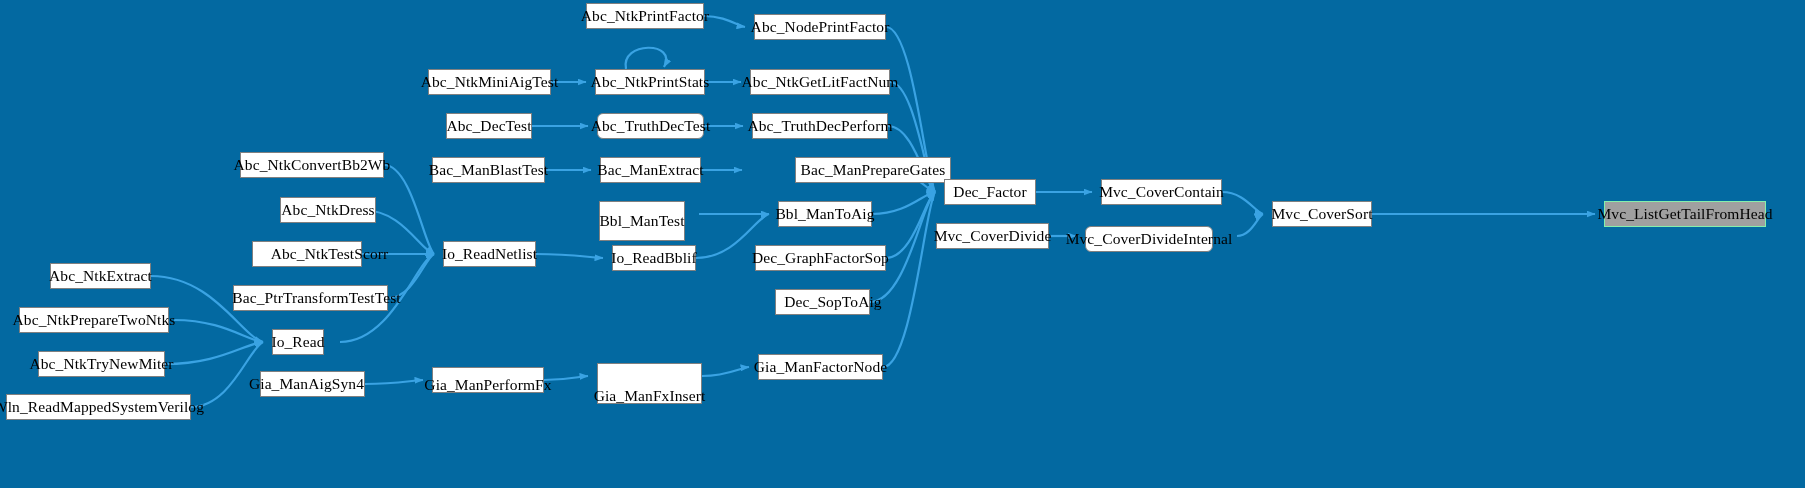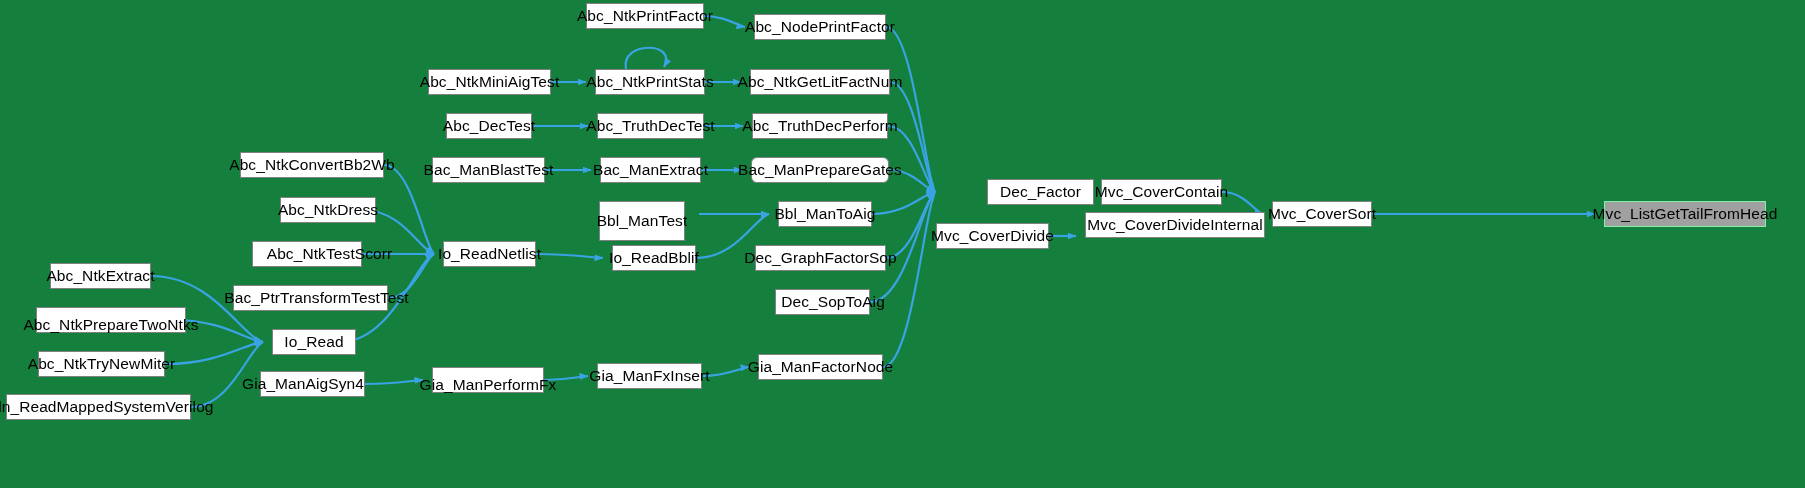--- a/index.html
+++ b/index.html
@@ -5,23 +5,23 @@
 <style>
   html, body {
     margin: 0;
     padding: 0;
     background: #000000;
   }
   #graph {
     position: relative;
     width: 1805px;
     height: 488px;
-    background: #15803d;
+    background: #0369a1;
     overflow: hidden;
-    font-family: Liberation Sans, sans-serif;
+    font-family: Liberation Serif, serif;
   }
   #edge-layer {
     position: absolute;
     left: 0;
     top: 0;
     width: 1805px;
     height: 488px;
     pointer-events: none;
   }
   .node {
@@ -102,39 +102,39 @@
     </div>
     <div class="node" style="left: 595px; top: 69px; width: 110px; height: 26px;">
       <span>Abc_NtkPrintStats</span>
     </div>
     <div class="node" style="left: 750px; top: 69px; width: 140px; height: 26px;">
       <span>Abc_NtkGetLitFactNum</span>
     </div>
     <div class="node" style="left: 446px; top: 113px; width: 86px; height: 26px;">
       <span>Abc_DecTest</span>
     </div>
-    <div class="node" style="left: 597px; top: 113px; width: 107px; height: 26px;">
+    <div class="node" style="left: 597px; top: 113px; width: 107px; height: 26px; border-radius: 6px;">
       <span>Abc_TruthDecTest</span>
     </div>
     <div class="node" style="left: 752px; top: 113px; width: 136px; height: 26px;">
       <span>Abc_TruthDecPerform</span>
     </div>
     <div class="node" style="left: 240px; top: 152px; width: 144px; height: 26px;">
       <span>Abc_NtkConvertBb2Wb</span>
     </div>
     <div class="node" style="left: 432px; top: 157px; width: 113px; height: 26px;">
       <span>Bac_ManBlastTest</span>
     </div>
     <div class="node" style="left: 600px; top: 157px; width: 101px; height: 26px;">
       <span>Bac_ManExtract</span>
     </div>
-    <div class="node" style="left: 751px; top: 157px; width: 138px; height: 26px; border-radius: 6px;">
+    <div class="node" style="left: 795px; top: 157px; width: 156px; height: 26px;">
       <span>Bac_ManPrepareGates</span>
     </div>
-    <div class="node" style="left: 944px; top: 179px; width: 107px; height: 26px; margin-left: 43px;">
+    <div class="node" style="left: 944px; top: 179px; width: 92px; height: 26px;">
       <span>Dec_Factor</span>
     </div>
     <div class="node" style="left: 1101px; top: 179px; width: 121px; height: 26px;">
       <span>Mvc_CoverContain</span>
     </div>
     <div class="node" style="left: 1272px; top: 201px; width: 100px; height: 26px;">
       <span>Mvc_CoverSort</span>
     </div>
     <div class="node current" style="left: 1604px; top: 201px; width: 162px; height: 26px;">
       <span>Mvc_ListGetTailFromHead</span>
@@ -144,21 +144,21 @@
     </div>
     <div class="node" style="left: 599px; top: 201px; width: 86px; height: 40px;">
       <span>Bbl_ManTest</span>
     </div>
     <div class="node" style="left: 778px; top: 201px; width: 94px; height: 26px;">
       <span>Bbl_ManToAig</span>
     </div>
     <div class="node" style="left: 936px; top: 223px; width: 113px; height: 26px;">
       <span>Mvc_CoverDivide</span>
     </div>
-    <div class="node" style="left: 1085px; top: 212px; width: 180px; height: 26px;">
+    <div class="node" style="left: 1085px; top: 226px; width: 128px; height: 26px; border-radius: 6px;">
       <span>Mvc_CoverDivideInternal</span>
     </div>
     <div class="node" style="left: 252px; top: 241px; width: 110px; height: 26px; padding-left: 45px;">
       <span>Abc_NtkTestScorr</span>
     </div>
     <div class="node" style="left: 443px; top: 241px; width: 93px; height: 26px;">
       <span>Io_ReadNetlist</span>
     </div>
     <div class="node" style="left: 612px; top: 245px; width: 84px; height: 26px;">
       <span>Io_ReadBblif</span>
@@ -168,36 +168,36 @@
     </div>
     <div class="node" style="left: 50px; top: 263px; width: 101px; height: 26px;">
       <span>Abc_NtkExtract</span>
     </div>
     <div class="node" style="left: 775px; top: 289px; width: 95px; height: 26px; padding-left: 21px;">
       <span>Dec_SopToAig</span>
     </div>
     <div class="node" style="left: 233px; top: 285px; width: 155px; height: 26px; padding-left: 12px;">
       <span>Bac_PtrTransformTestTest</span>
     </div>
-    <div class="node" style="left: 36px; top: 307px; width: 150px; height: 26px; align-items: flex-end;">
+    <div class="node" style="left: 19px; top: 307px; width: 150px; height: 26px;">
       <span>Abc_NtkPrepareTwoNtks</span>
     </div>
-    <div class="node" style="left: 272px; top: 329px; width: 84px; height: 26px;">
+    <div class="node" style="left: 272px; top: 329px; width: 52px; height: 26px;">
       <span>Io_Read</span>
     </div>
     <div class="node" style="left: 38px; top: 351px; width: 127px; height: 26px;">
       <span>Abc_NtkTryNewMiter</span>
     </div>
     <div class="node" style="left: 260px; top: 371px; width: 105px; height: 26px; justify-content: flex-end;">
       <span>Gia_ManAigSyn4</span>
     </div>
     <div class="node" style="left: 432px; top: 367px; width: 112px; height: 26px; align-items: flex-end;">
       <span>Gia_ManPerformFx</span>
     </div>
-    <div class="node" style="left: 597px; top: 363px; width: 105px; height: 26px;">
+    <div class="node" style="left: 597px; top: 363px; width: 105px; height: 41px; align-items: flex-end;">
       <span>Gia_ManFxInsert</span>
     </div>
     <div class="node" style="left: 758px; top: 354px; width: 125px; height: 26px;">
       <span>Gia_ManFactorNode</span>
     </div>
     <div class="node" style="left: 6px; top: 394px; width: 185px; height: 26px;">
       <span>Wln_ReadMappedSystemVerilog</span>
     </div>
   </div>
 

